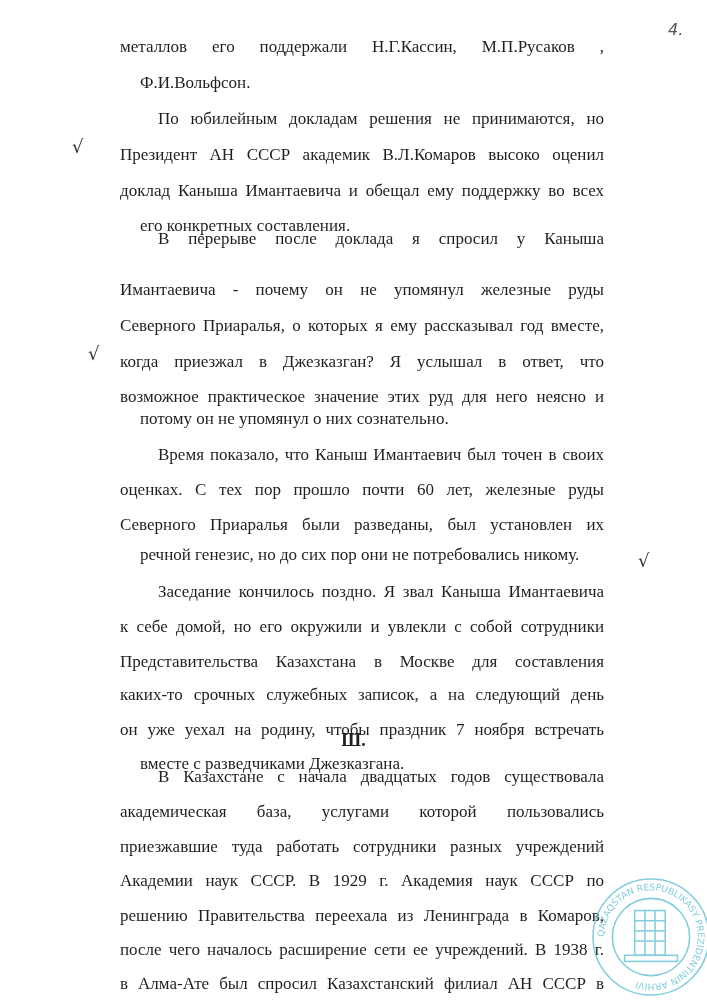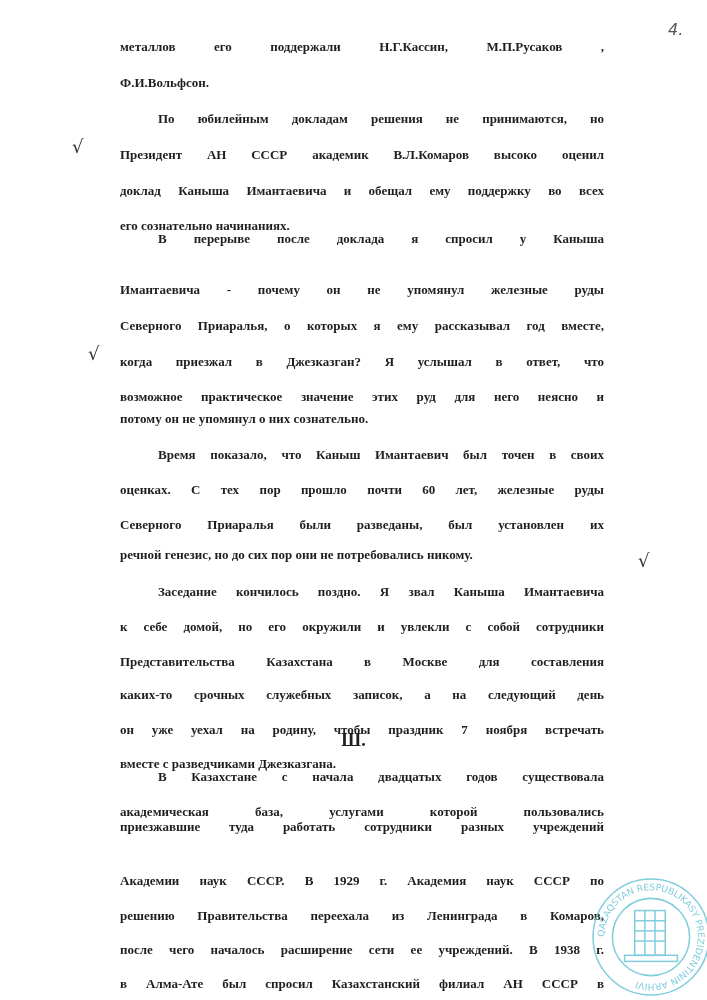--- a/index.html
+++ b/index.html
@@ -5,24 +5,24 @@
   html, body { margin:0; padding:0; }
   body {
     width:707px; height:1000px; background:#ffffff; position:relative; overflow:hidden;
     font-family:"Liberation Serif","DejaVu Serif",serif; color:#1f1f1f;
   }
   .page-num {
     position:absolute; left:668px; top:20px; font-size:16px; color:#555;
     font-family:"DejaVu Sans",sans-serif; font-style:italic;
   }
   .line {
-    position:absolute; left:120px; width:484px; font-size:13px; line-height:20px;
-    white-space:nowrap; text-align:justify; text-align-last:justify;font-weight:bold;
+    position:absolute; left:120px; width:484px; font-size:17px; line-height:20px;
+    white-space:nowrap; text-align:justify; text-align-last:justify;
   }
-  .line.last { text-align-last:left; }
+  .line.last { text-align-last:left;margin-left:20px; }
   .line.indent { left:158px; width:446px; }
   .heading {
     position:absolute; left:0; width:707px; text-align:center; top:737px;
     font-size:18px; font-weight:bold;
   }
   .mark {
     position:absolute; font-family:"DejaVu Sans",sans-serif; color:#333; font-size:18px;
   }
   .stamp { position:absolute; left:590px; top:876px; width:122px; height:122px; }
 </style>
@@ -31,21 +31,21 @@
 
 <div class="page-num">4.</div>
 
 <div class="line" style="top:37px">металлов его поддержали Н.Г.Кассин, М.П.Русаков ,</div>
 <div class="line last" style="top:73px">Ф.И.Вольфсон.</div>
 
 <div class="line indent" style="top:109px">По юбилейным докладам решения не принимаются, но</div>
 <div class="mark" style="left:72px;top:136px">√</div>
 <div class="line" style="top:145px">Президент АН СССР академик В.Л.Комаров высоко оценил</div>
 <div class="line" style="top:181px">доклад Каныша Имантаевича и обещал ему поддержку во всех</div>
-<div class="line last" style="top:216px">его сознательно начинаниях.</div>
+<div class="line last" style="top:216px">его конкретных составления.</div>
 
 <div class="line indent" style="top:229px">В перерыве после доклада я спросил у Каныша</div>
 <div class="line" style="top:280px">Имантаевича - почему он не упомянул железные руды</div>
 <div class="line" style="top:316px">Северного Приаралья, о которых я ему рассказывал год вместе,</div>
 <div class="mark" style="left:88px;top:343px">√</div>
 <div class="line" style="top:352px">когда приезжал в Джезказган? Я услышал в ответ, что</div>
 <div class="line" style="top:387px">возможное практическое значение этих руд для него неясно и</div>
 <div class="line last" style="top:409px">потому он не упомянул о них сознательно.</div>
 
 <div class="line indent" style="top:445px">Время показало, что Каныш Имантаевич был точен в своих</div>
@@ -58,21 +58,21 @@
 <div class="mark" style="left:638px;top:550px">√</div>
 <div class="line" style="top:652px">Представительства Казахстана в Москве для составления</div>
 <div class="line" style="top:685px">каких-то срочных служебных записок, а на следующий день</div>
 <div class="line" style="top:720px">он уже уехал на родину, чтобы праздник 7 ноября встречать</div>
 <div class="line last" style="top:754px">вместе с разведчиками Джезказгана.</div>
 
 <div class="heading" style="top:730px">Ш.</div>
 
 <div class="line indent" style="top:767px">В Казахстане с начала двадцатых годов существовала</div>
 <div class="line" style="top:802px">академическая база, услугами которой пользовались</div>
-<div class="line" style="top:817px">приезжавшие туда работать сотрудники разных учреждений</div>
+<div class="line" style="top:837px">приезжавшие туда работать сотрудники разных учреждений</div>
 <div class="line" style="top:871px">Академии наук СССР. В 1929 г. Академия наук СССР по</div>
 <div class="line" style="top:906px">решению Правительства переехала из Ленинграда в Комаров,</div>
 <div class="line" style="top:940px">после чего началось расширение сети ее учреждений. В 1938 г.</div>
 <div class="line" style="top:974px">в Алма-Ате был спросил Казахстанский филиал АН СССР в</div>
 
 <svg class="stamp" viewBox="0 0 120 120">
   <defs>
     <path id="stampArc" d="M60,60 m-46,0 a46,46 0 1,1 92,0 a46,46 0 1,1 -92,0"></path>
   </defs>
   <g fill="none" stroke="#6cc5d6" stroke-width="1.5" opacity="0.85">

